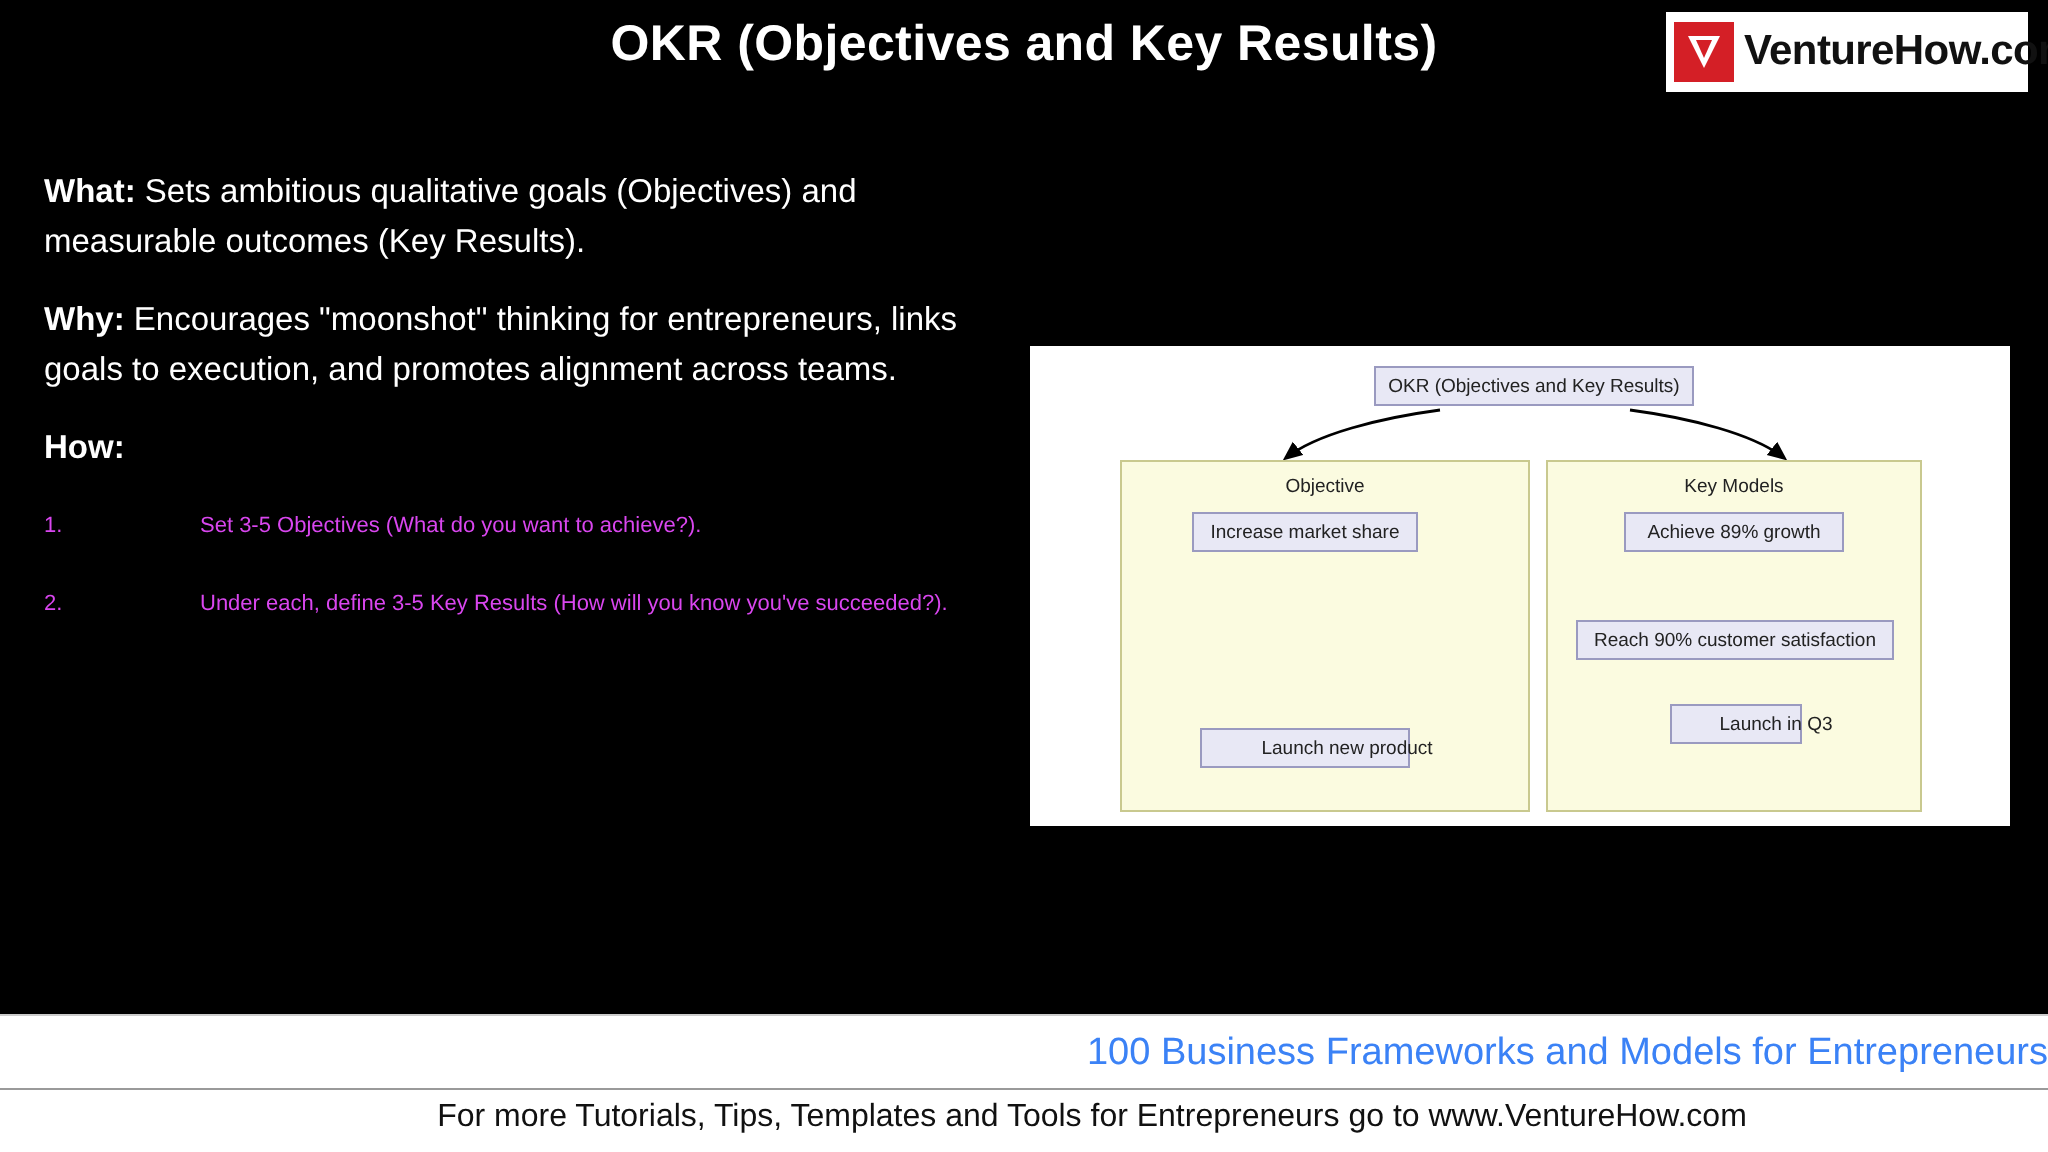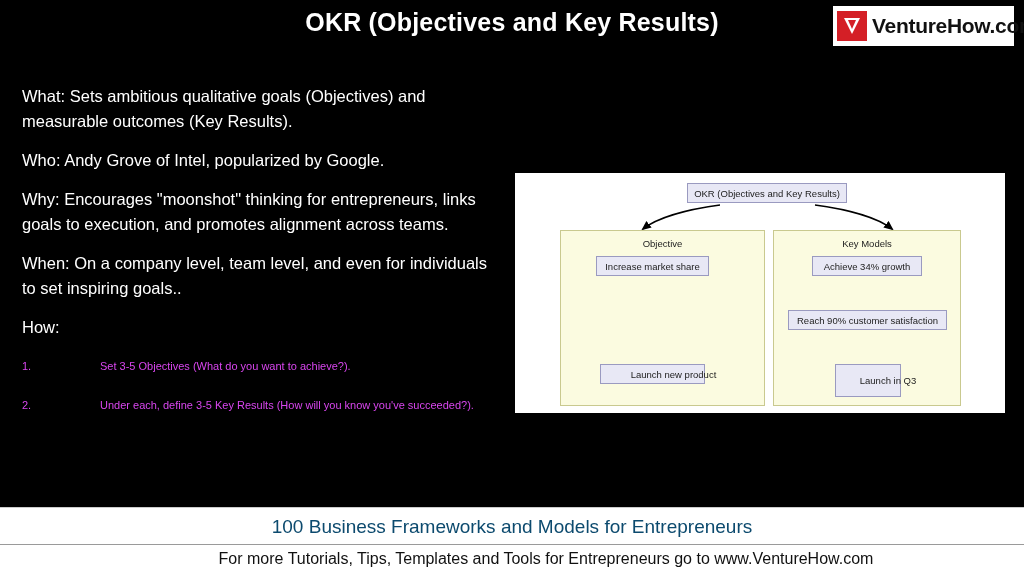--- a/index.html
+++ b/index.html
@@ -66,21 +66,21 @@
     left: 22px;
     top: 84px;
     width: 470px;
   }
   .para {
     font-size: 16.5px;
     line-height: 25px;
     margin-bottom: 14px;
     color: #ffffff;
   }
-  .para b { font-weight: normal; }
+  .para b { font-weight: bold; }
   .step {
     font-size: 11px;
     line-height: 25px;
     margin-bottom: 14px;
     color: #d946ef;
   }
   .step .num { display: inline-block; width: 78px; }
 
   
   #diagram-panel {
@@ -133,23 +133,23 @@
     bottom: 0;
     width: 1024px;
     height: 68px;
     background: #ffffff;
     border-top: 1px solid #cccccc;
   }
   #footer-title {
     position: absolute;
     top: 8px;
     width: 100%;
-    text-align: center;
+    text-align: right;
     font-size: 19px;
-    color: #0c4a6e;
+    color: #3b82f6;
   }
   #footer-divider {
     position: absolute;
     top: 36px;
     left: 0;
     width: 100%;
     height: 1px;
     background: #9a9a9a;
   }
   #footer-sub {
@@ -175,27 +175,21 @@
     </svg>
   </span>
   <span id="brand-text">VentureHow.com</span>
 </div>
 
 <div id="body-copy">
   <div class="para">
     <b>What:</b><span> Sets ambitious qualitative goals (Objectives) and measurable outcomes (Key Results).</span>
   </div>
   <div class="para">
-    <b>Who:</b><span> Andy Grove of Intel, popularized by Google.</span>
-  </div>
-  <div class="para">
     <b>Why:</b><span> Encourages "moonshot" thinking for entrepreneurs, links goals to execution, and promotes alignment across teams.</span>
-  </div>
-  <div class="para">
-    <b>When:</b><span> On a company level, team level, and even for individuals to set inspiring goals..</span>
   </div>
   <div class="para">
     <b>How:</b><span></span>
   </div>
 
   <div class="step">
     <span class="num">1.</span><span>Set 3-5 Objectives (What do you want to achieve?).</span>
   </div>
   <div class="step">
     <span class="num">2.</span><span>Under each, define 3-5 Key Results (How will you know you've succeeded?).</span>
@@ -218,22 +212,22 @@
 
   <div class="group-box" id="group-objective" style="left:45px; top:57px; width:205px; height:176px;">
     <div class="group-title">Objective</div>
   </div>
   <div class="node" style="left:81px; top:83px; width:113px; height:20px;">Increase market share</div>
   <div class="node" style="left:85px; top:191px; width:105px; height:20px;padding-left:42px;">Launch new product</div>
 
   <div class="group-box" id="group-key-results" style="left:258px; top:57px; width:188px; height:176px;">
     <div class="group-title">Key Models</div>
   </div>
-  <div class="node" style="left:297px; top:83px; width:110px; height:20px;">Achieve 34% growth</div>
+  <div class="node" style="left:297px; top:83px; width:110px; height:20px;">Achieve 89% growth</div>
   <div class="node" style="left:273px; top:137px; width:159px; height:20px;">Reach 90% customer satisfaction</div>
-  <div class="node" style="left:320px; top:191px; width:66px; height:33px;padding-left:40px;">Launch in Q3</div>
+  <div class="node" style="left:320px; top:179px; width:66px; height:20px;padding-left:40px;">Launch in Q3</div>
 </div>
 
 <div id="footer">
   <div id="footer-title">100 Business Frameworks and Models for Entrepreneurs</div>
   <div id="footer-divider"></div>
   <div id="footer-sub">For more Tutorials, Tips, Templates and Tools for Entrepreneurs go to www.VentureHow.com</div>
 </div>
 
 </body></html>

